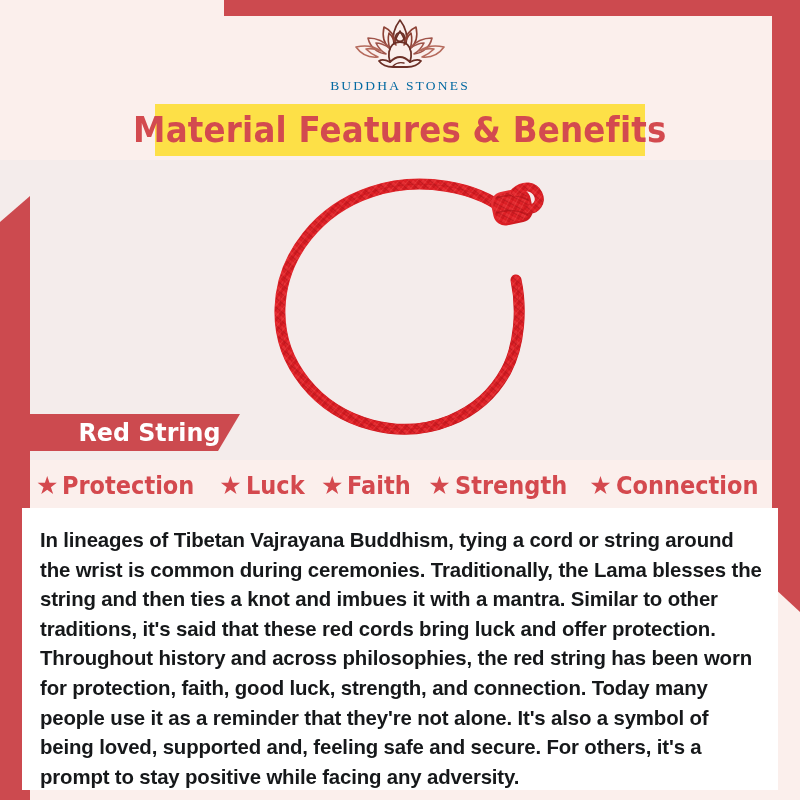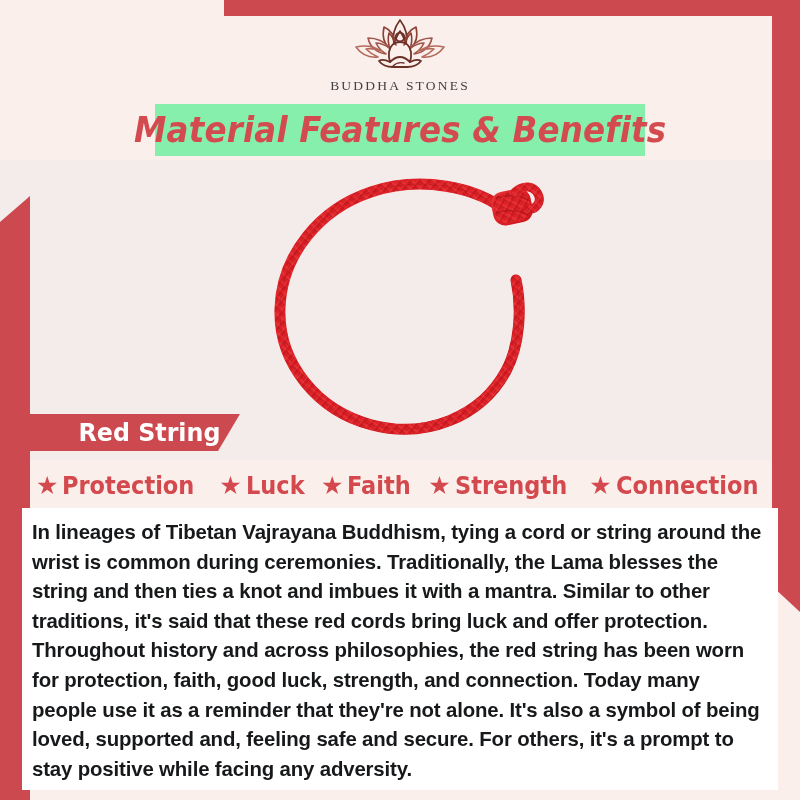--- a/index.html
+++ b/index.html
@@ -74,36 +74,35 @@
   .logo-mark {
     width: 104px;
     height: 62px;
     display: block;
   }
   .logo-word {
     margin-top: 2px;
     font-family: "Liberation Serif", serif;
     font-size: 13.5px;
     letter-spacing: 2.2px;
-    color: #404040;
+    color: #0369a1;
     font-weight: 400;
   }
 
   
   .title-band {
     position: absolute;
     left: 155px;
     top: 104px;
     width: 490px;
     height: 52px;
-    background: #86efac;
+    background: #fde047;
     display: flex;
     align-items: center;
     justify-content: center;
-    font-style: italic;
   }
   .title-text {
     font-size: 35px;
     font-weight: bold;
     color: #d34a4f;
     letter-spacing: 0.2px;
     white-space: nowrap;
     font-family: "DejaVu Sans", sans-serif;
     transform: scaleX(0.93);
   }
@@ -175,21 +174,21 @@
   
   .body-panel {
     position: absolute;
     left: 22px;
     top: 508px;
     width: 756px;
     height: 282px;
     background: #ffffff;
   }
   .body-text {
-    margin: 4px;
+    margin: 12px;
     padding: 6px 4px 0 6px;
     font-size: 20.4px;
     line-height: 29.6px;
     font-weight: bold;
     color: #16181a;
     font-family: "Liberation Sans", sans-serif;
     letter-spacing: -0.15px;
     text-align: left;
   }
 </style>

